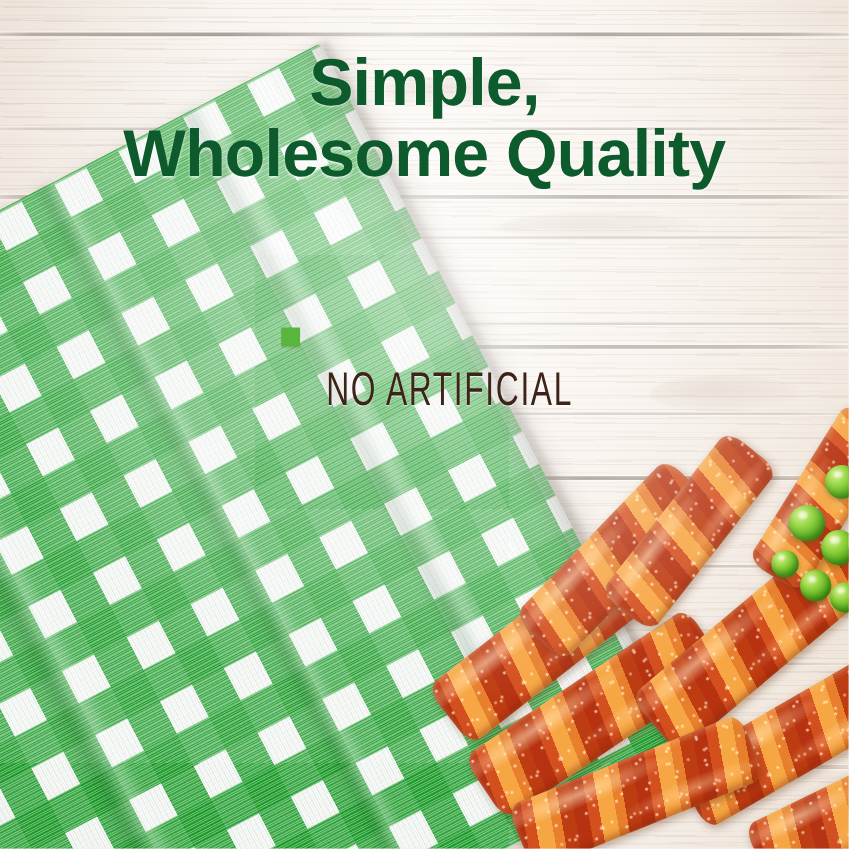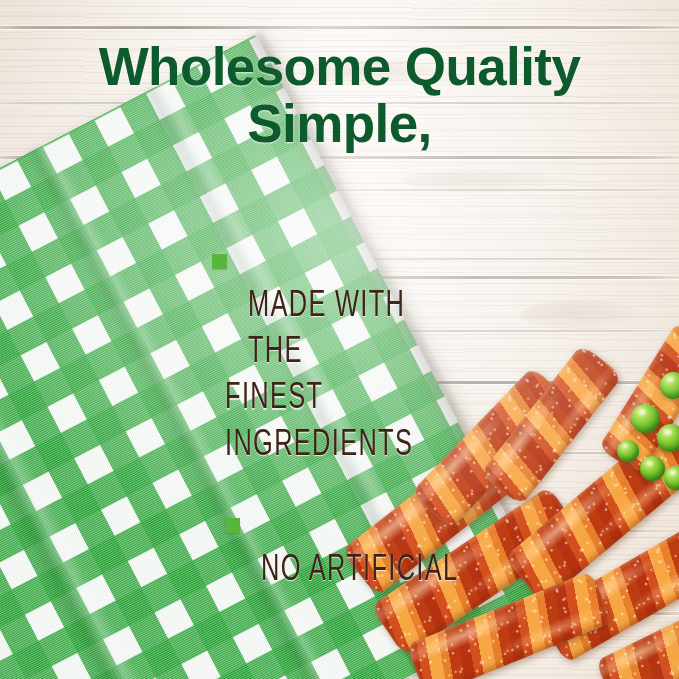--- a/index.html
+++ b/index.html
@@ -332,34 +332,27 @@
   <div class="pea" style="left:660px; top:372px; width:27px; height:27px;"></div>
   <div class="pea" style="left:631px; top:404px; width:29px; height:29px;"></div>
   <div class="pea" style="left:657px; top:424px; width:28px; height:28px;"></div>
   <div class="pea" style="left:640px; top:456px; width:25px; height:25px;"></div>
   <div class="pea" style="left:617px; top:440px; width:22px; height:22px;"></div>
   <div class="pea" style="left:664px; top:466px; width:24px; height:24px;"></div>
 
   <div class="wood-vignette"></div>
 
   <div class="headline">
+    <span class="line">Simple,</span>
     <span class="line">Wholesome Quality</span>
-    <span class="line">Simple,</span>
   </div>
 
   <div class="benefits">
 
 
-    <div class="benefit benefit-2">
-      <span class="bullet-square"></span>
-      <div class="benefit-text">
-        <span class="wrap1">MADE WITH THE</span>
-        <span class="wrap2">FINEST INGREDIENTS</span>
-      </div>
-    </div>
 
     <div class="benefit benefit-3">
       <span class="bullet-square"></span>
       <div class="benefit-text">
         <span class="wrap1">NO ARTIFICIAL</span>
         
         
       </div>
     </div>
 

